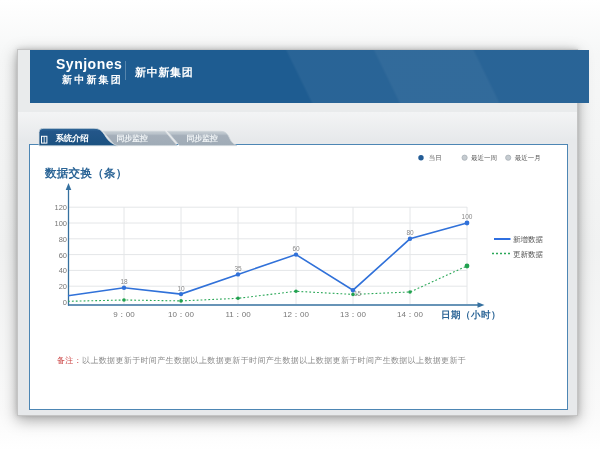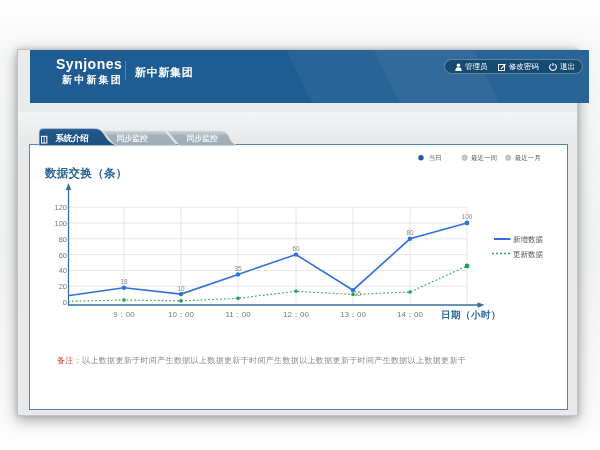--- a/index.html
+++ b/index.html
@@ -39,34 +39,20 @@
   #chartsvg { position:absolute; left:0; top:0; pointer-events:none; }
 </style>
 </head>
 <body>
 <div id="card">
   <div id="hd">
     <div id="logo1">S<span style="color:#fff;">y</span>njones</div>
     <div id="logo2">新中新集团</div>
     <div id="hsep"></div>
     <div id="htitle">新中新集团</div>
-    <div id="pill">
-      <span class="pit"><svg width="7" height="8" viewBox="0 0 7 8">
-            <circle cx="3.5" cy="2.2" r="1.8" fill="#fff"></circle>
-            <path d="M0.3 8 C0.3 5.2 1.5 4.3 3.5 4.3 C5.5 4.3 6.7 5.2 6.7 8 Z" fill="#fff"></path>
-          </svg>管理员</span>
-      <span class="pit"><svg width="8" height="8" viewBox="0 0 8 8">
-            <rect x="0.5" y="1.5" width="6" height="6" fill="none" stroke="#fff" stroke-width="1"></rect>
-            <path d="M2.6 5.4 L7 0.8 L7.8 1.6 L3.4 6.2 Z" fill="#fff"></path>
-          </svg>修改密码</span>
-      <span class="pit"><svg width="8" height="8" viewBox="0 0 8 8">
-            <path d="M2.2 1.1 A 3.4 3.4 0 1 0 5.8 1.1" fill="none" stroke="#fff" stroke-width="1.1"></path>
-            <line x1="4" y1="0" x2="4" y2="3" stroke="#fff" stroke-width="1.1"></line>
-          </svg>退出</span>
-    </div>
   </div>
   <div id="content"></div>
   <div id="panel">
     <div id="note"><b>备注：</b>以上数据更新于时间产生数据以上数据更新于时间产生数据以上数据更新于时间产生数据以上数据更新于</div>
   </div>
   <svg id="tabsvg" width="560" height="20" viewBox="0 0 560 20">
     <defs>
       <linearGradient id="tg" x1="0" y1="0" x2="0" y2="1">
         <stop offset="0" stop-color="#c6cdd3"></stop>
           <stop offset="0.18" stop-color="#b9c2ca"></stop>

